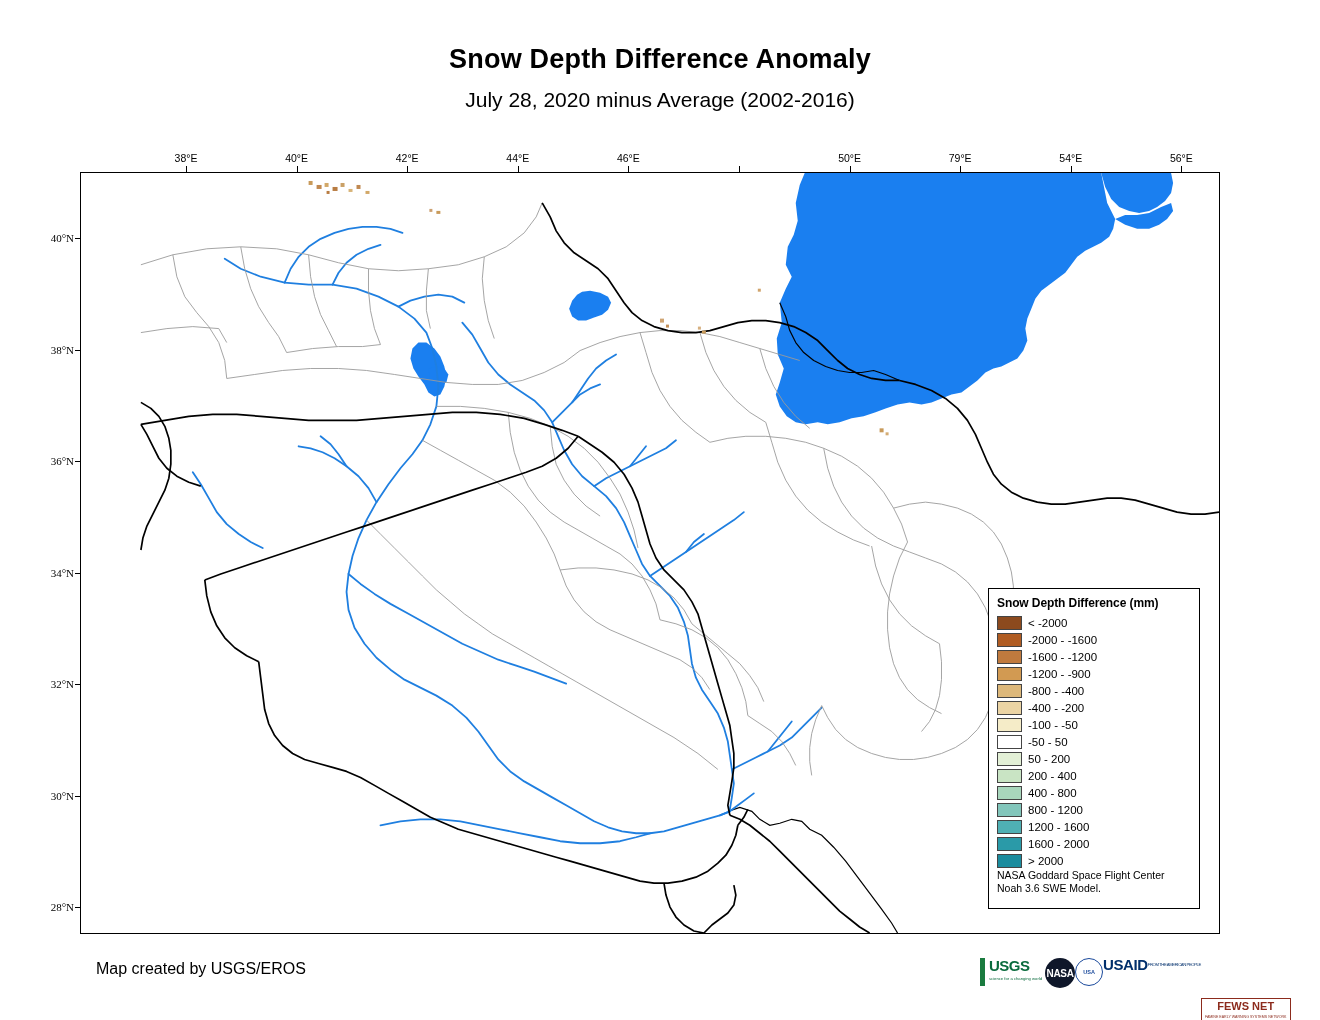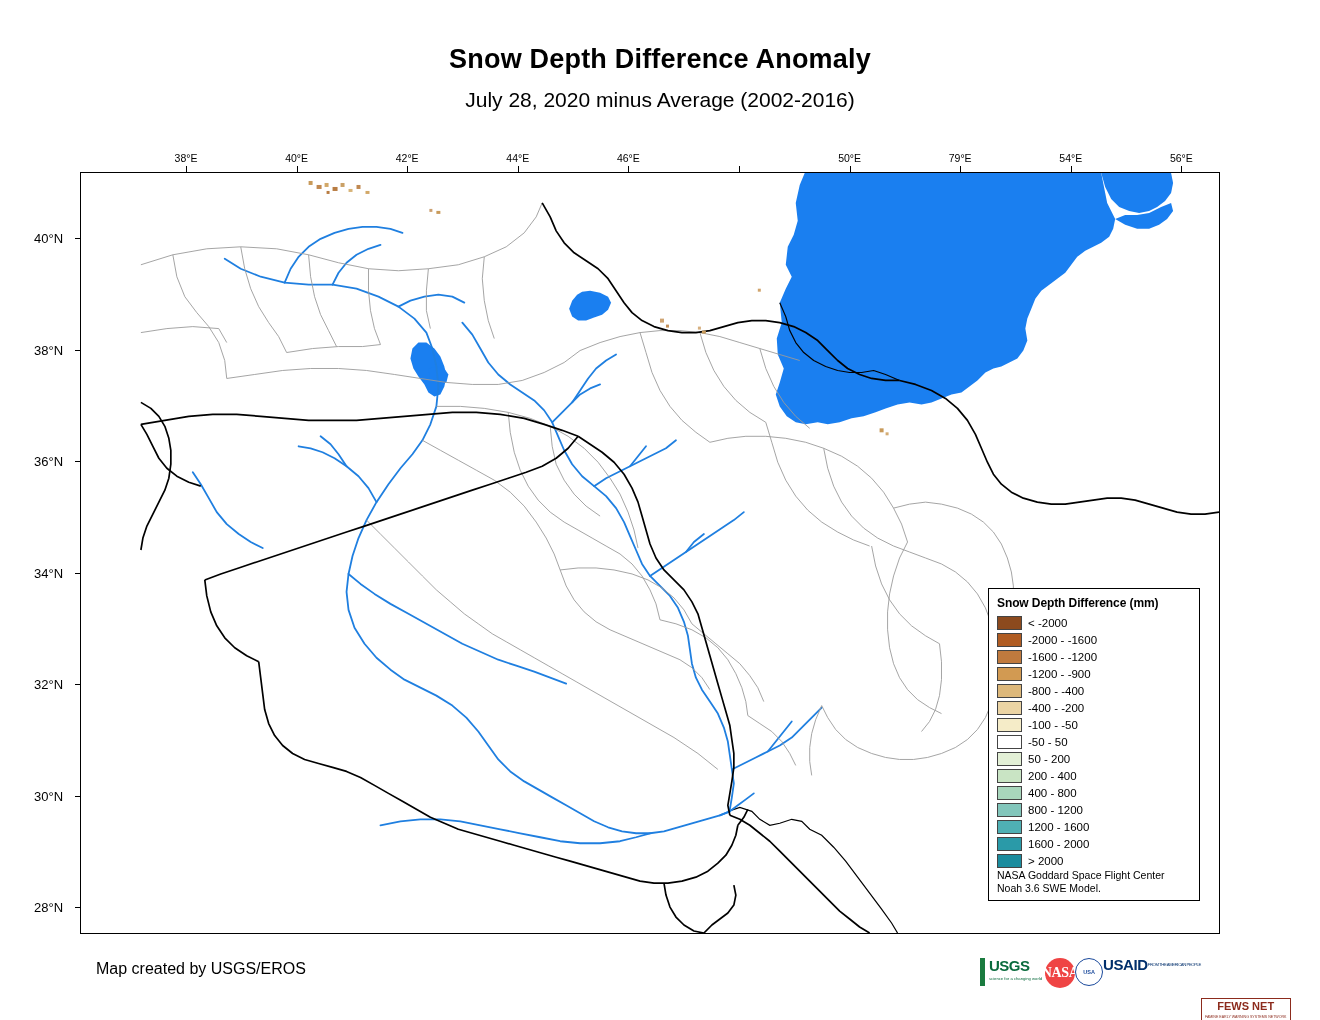--- a/index.html
+++ b/index.html
@@ -64,24 +64,25 @@
   
   .tick-lon {
     position: absolute;
     font-size: 10.5px;
     text-align: center;
     transform: translateX(-50%);
     white-space: nowrap;
   }
   .tick-lat {
     position: absolute;
-    font-size: 13px;
-    text-align: left;
+    font-size: 11px;
+    text-align: right;
     transform: translateY(-50%);
     white-space: nowrap;
+    font-family: Liberation Serif, serif;
   }
   .tick-mark-top {
     position: absolute;
     width: 1px;
     height: 6px;
     background: #000;
   }
   .tick-mark-left {
     position: absolute;
     width: 6px;
@@ -91,21 +92,21 @@
 
   
   #legend {
     position: absolute;
     left: 988px;
     top: 588px;
     width: 212px;
     background: #ffffff;
     border: 1px solid #000;
     box-sizing: border-box;
-    padding: 7px 8px 6px 8px;
+    padding: 7px 8px 14px 8px;
     font-size: 11.5px;
   }
   #legend-title {
     font-size: 12px;
     font-weight: bold;
     margin-bottom: 4px;
     letter-spacing: -0.1px;
   }
   .legend-row {
     display: flex;
@@ -164,26 +165,25 @@
   }
   .logo-usgs .sub {
     font-size: 4.2px;
     color: #0a6b3d;
     font-weight: normal;
     letter-spacing: 0;
   }
   .logo-nasa {
     width: 30px; height: 30px;
     border-radius: 50%;
-    background: #ef4444;
+    background: #0f172a;
     color: #ffffff;
-    font-size: 14px;
+    font-size: 10px;
     font-weight: bold;
     letter-spacing: -0.3px;
-    font-family: Liberation Serif, serif;
   }
   .logo-seal {
     width: 28px; height: 28px;
     border-radius: 50%;
     background: #ffffff;
     border: 1.5px solid #1b4a9c;
     color: #1b4a9c;
     font-size: 5.5px;
     font-weight: bold;
     text-align: center;

